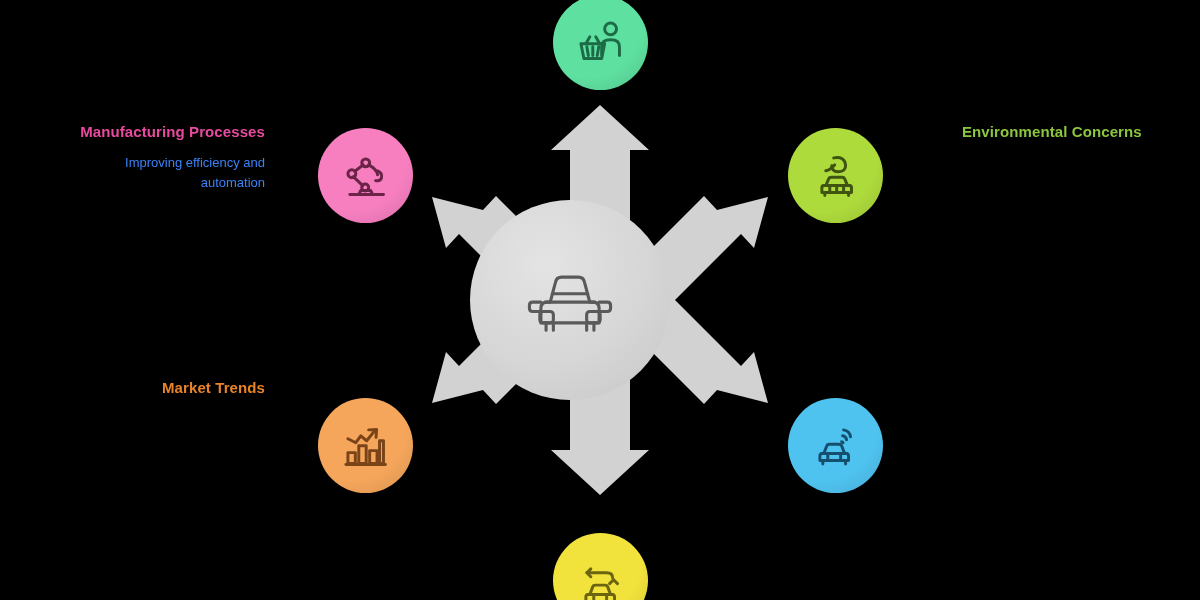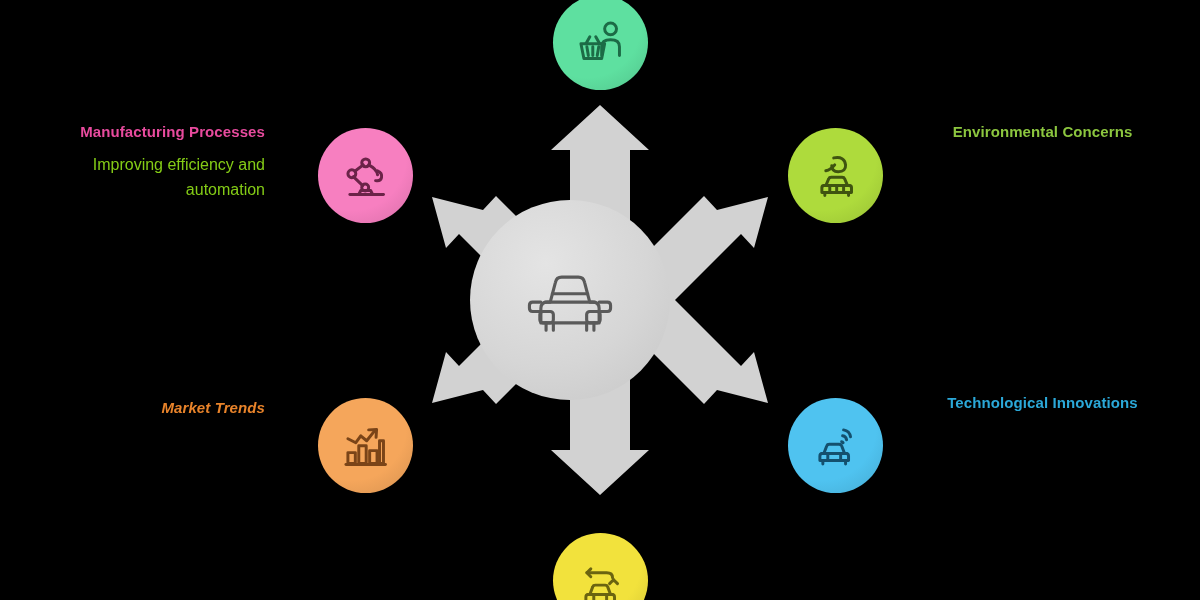--- a/index.html
+++ b/index.html
@@ -39,27 +39,27 @@
   .n-bl     { left:318px; top:398px;  width:95px; height:95px; }
   .n-br     { left:788px; top:398px;  width:95px; height:95px; }
 
   
   .tblock{ position:absolute; width:205px; z-index:7; }
   .tblock .title{
     font-size:15px; font-weight:bold; line-height:1.35; letter-spacing:.1px;
     margin-bottom:11px;
   }
   .tblock .desc{
-    font-size:16px; line-height:1.55; color:#84cc16; font-weight:400;
+    font-size:13px; line-height:1.55; color:#3b82f6; font-weight:400;
   }
   .t-left { text-align:right; }
-  .t-right{ text-align:center; }
+  .t-right{ text-align:left;margin-left:22px; }
 
   .t-manu { left:60px;  top:122px; }
-  .t-mark { left:60px;  top:398px;font-style:italic; }
+  .t-mark { left:60px;  top:378px; }
   .t-envi { left:940px; top:122px; }
   .t-tech { left:940px; top:393px; }
 </style>
 </head>
 <body>
 
 <div id="stage">
 
   <svg class="arrow-layer" viewBox="0 0 1200 600">
     <g fill="#D2D2D2">
@@ -169,16 +169,15 @@
 
   <div class="tblock t-left t-mark">
     <div class="title" style="color:#E8832A">Market Trends</div>
   </div>
 
   <div class="tblock t-right t-envi">
     <div class="title" style="color:#8CC63F">Environmental Concerns</div>
   </div>
 
   <div class="tblock t-right t-tech">
-    <div class="title" style="color:#2BA8D8">Technological Innovations</div>
   </div>
 
 </div>
 
 </body></html>

